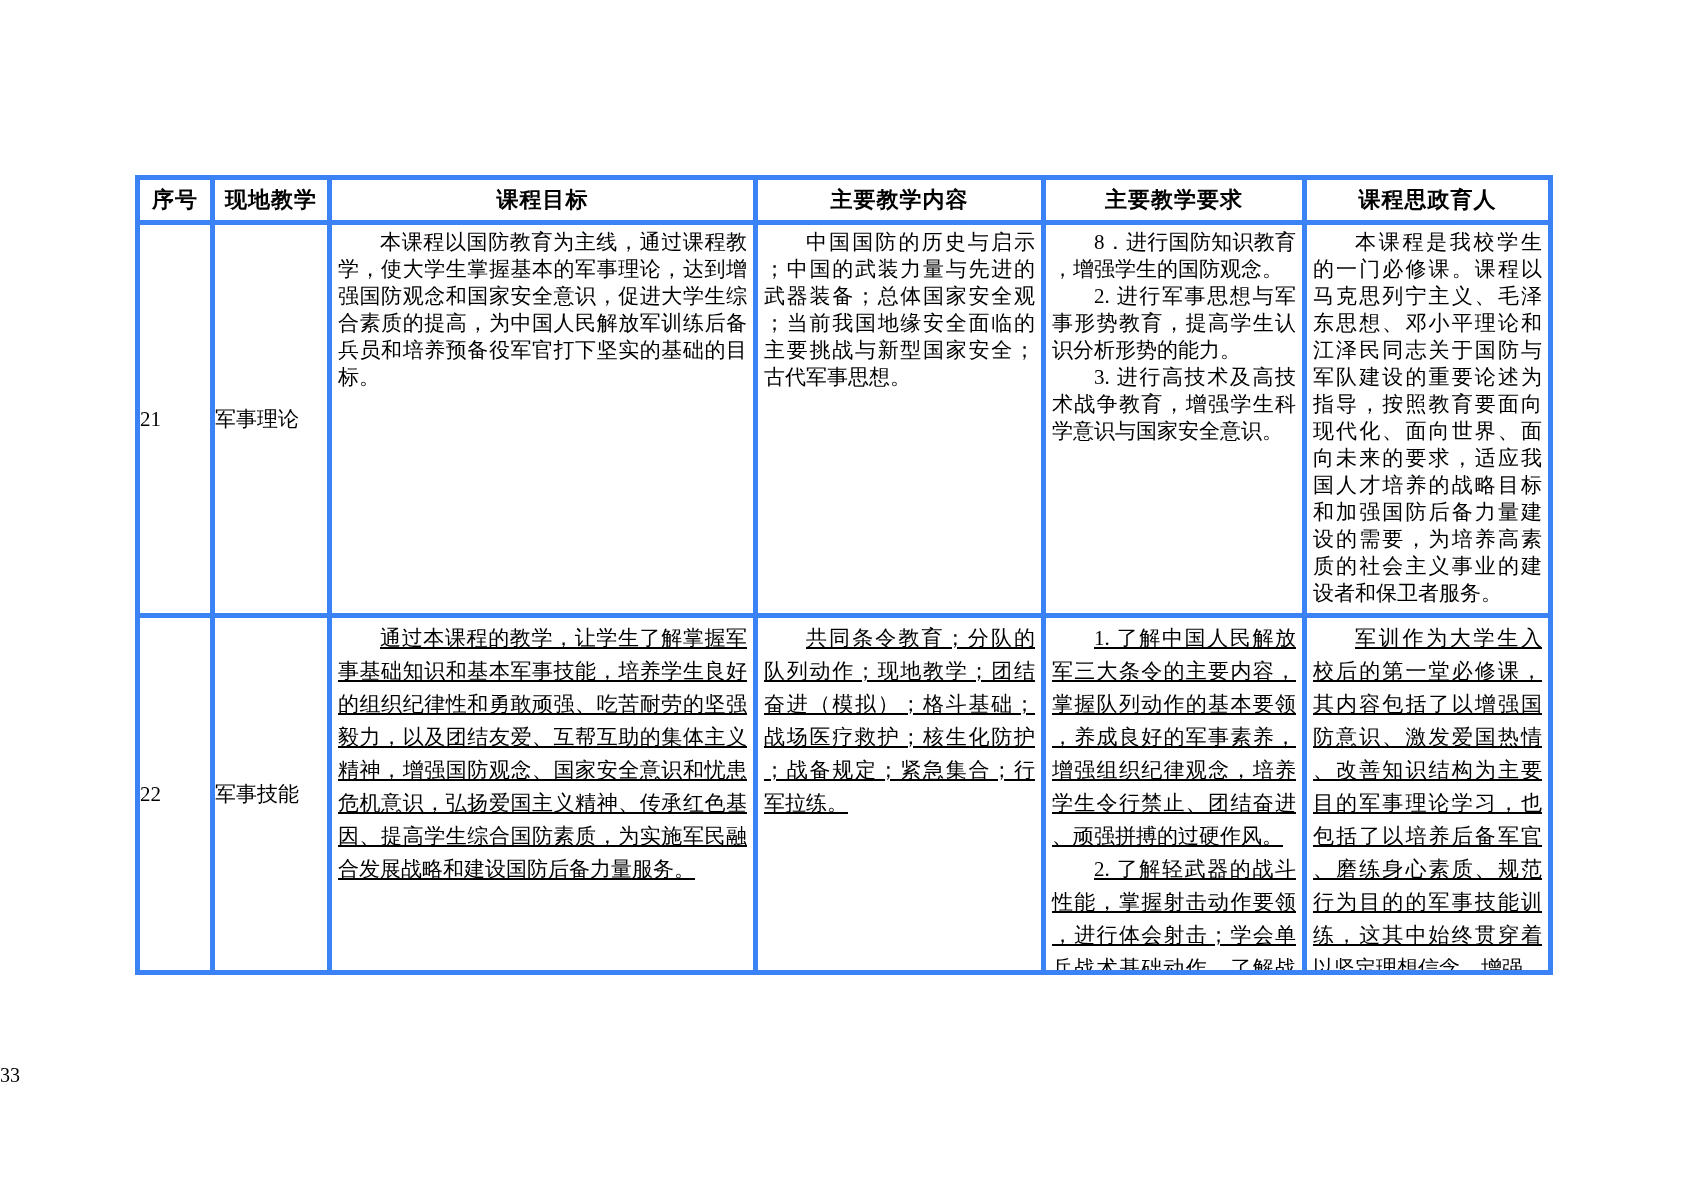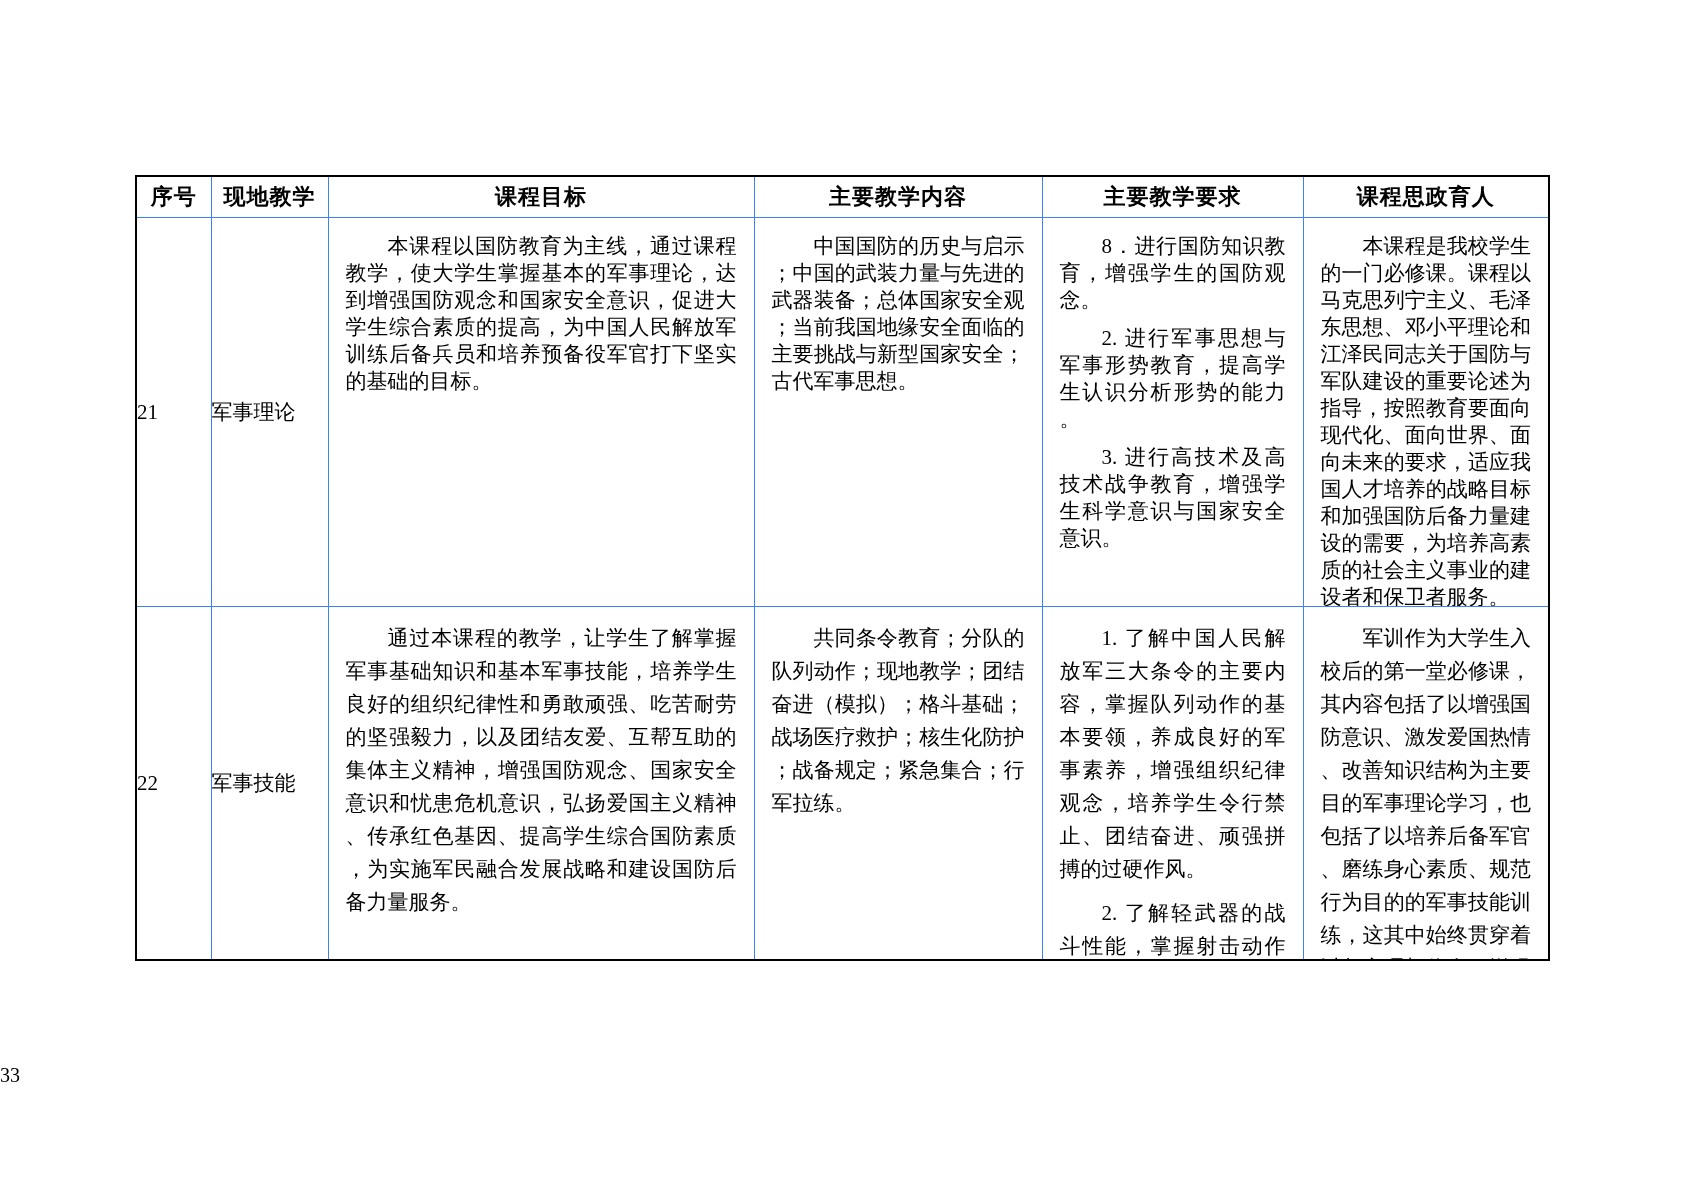--- a/index.html
+++ b/index.html
@@ -17,21 +17,21 @@
   .doc-table {
     position: absolute;
     left: 135px;
     top: 175px;
     width: 1413px;
     border-collapse: collapse;
     table-layout: fixed;
     border: 2px solid #000000;
   }
   .doc-table th, .doc-table td {
-    border: 1px solid #3b82f6;
+    border: 5px solid #3b82f6;
     padding: 0;
     vertical-align: top;
     overflow: hidden;
   }
   .header-row th {
     height: 40px;
     font-size: 22px;
     font-weight: bold;
     text-align: center;
     vertical-align: middle;
@@ -42,23 +42,23 @@
     font-size: 21px;
   }
   td.c-text {
     font-size: 21px;
   }
   .clip {
     overflow: hidden;
     padding: 4px 6px 0 6px;
   }
   .row-21 .clip { height: 384px; }
-  .row-22 .clip { height: 348px; }
+  .row-22 .clip { height: 348px; text-decoration: underline; }
   .clip p {
-    margin: 11px;
+    margin: 0;
     text-indent: 2em;
     text-align: justify;
     text-justify: inter-character;
     word-break: break-all;
     line-break: anywhere;
   }
   .row-21 .clip p { line-height: 27px; }
   .row-22 .clip p { line-height: 33px; }
   .page-number {
     position: absolute;

